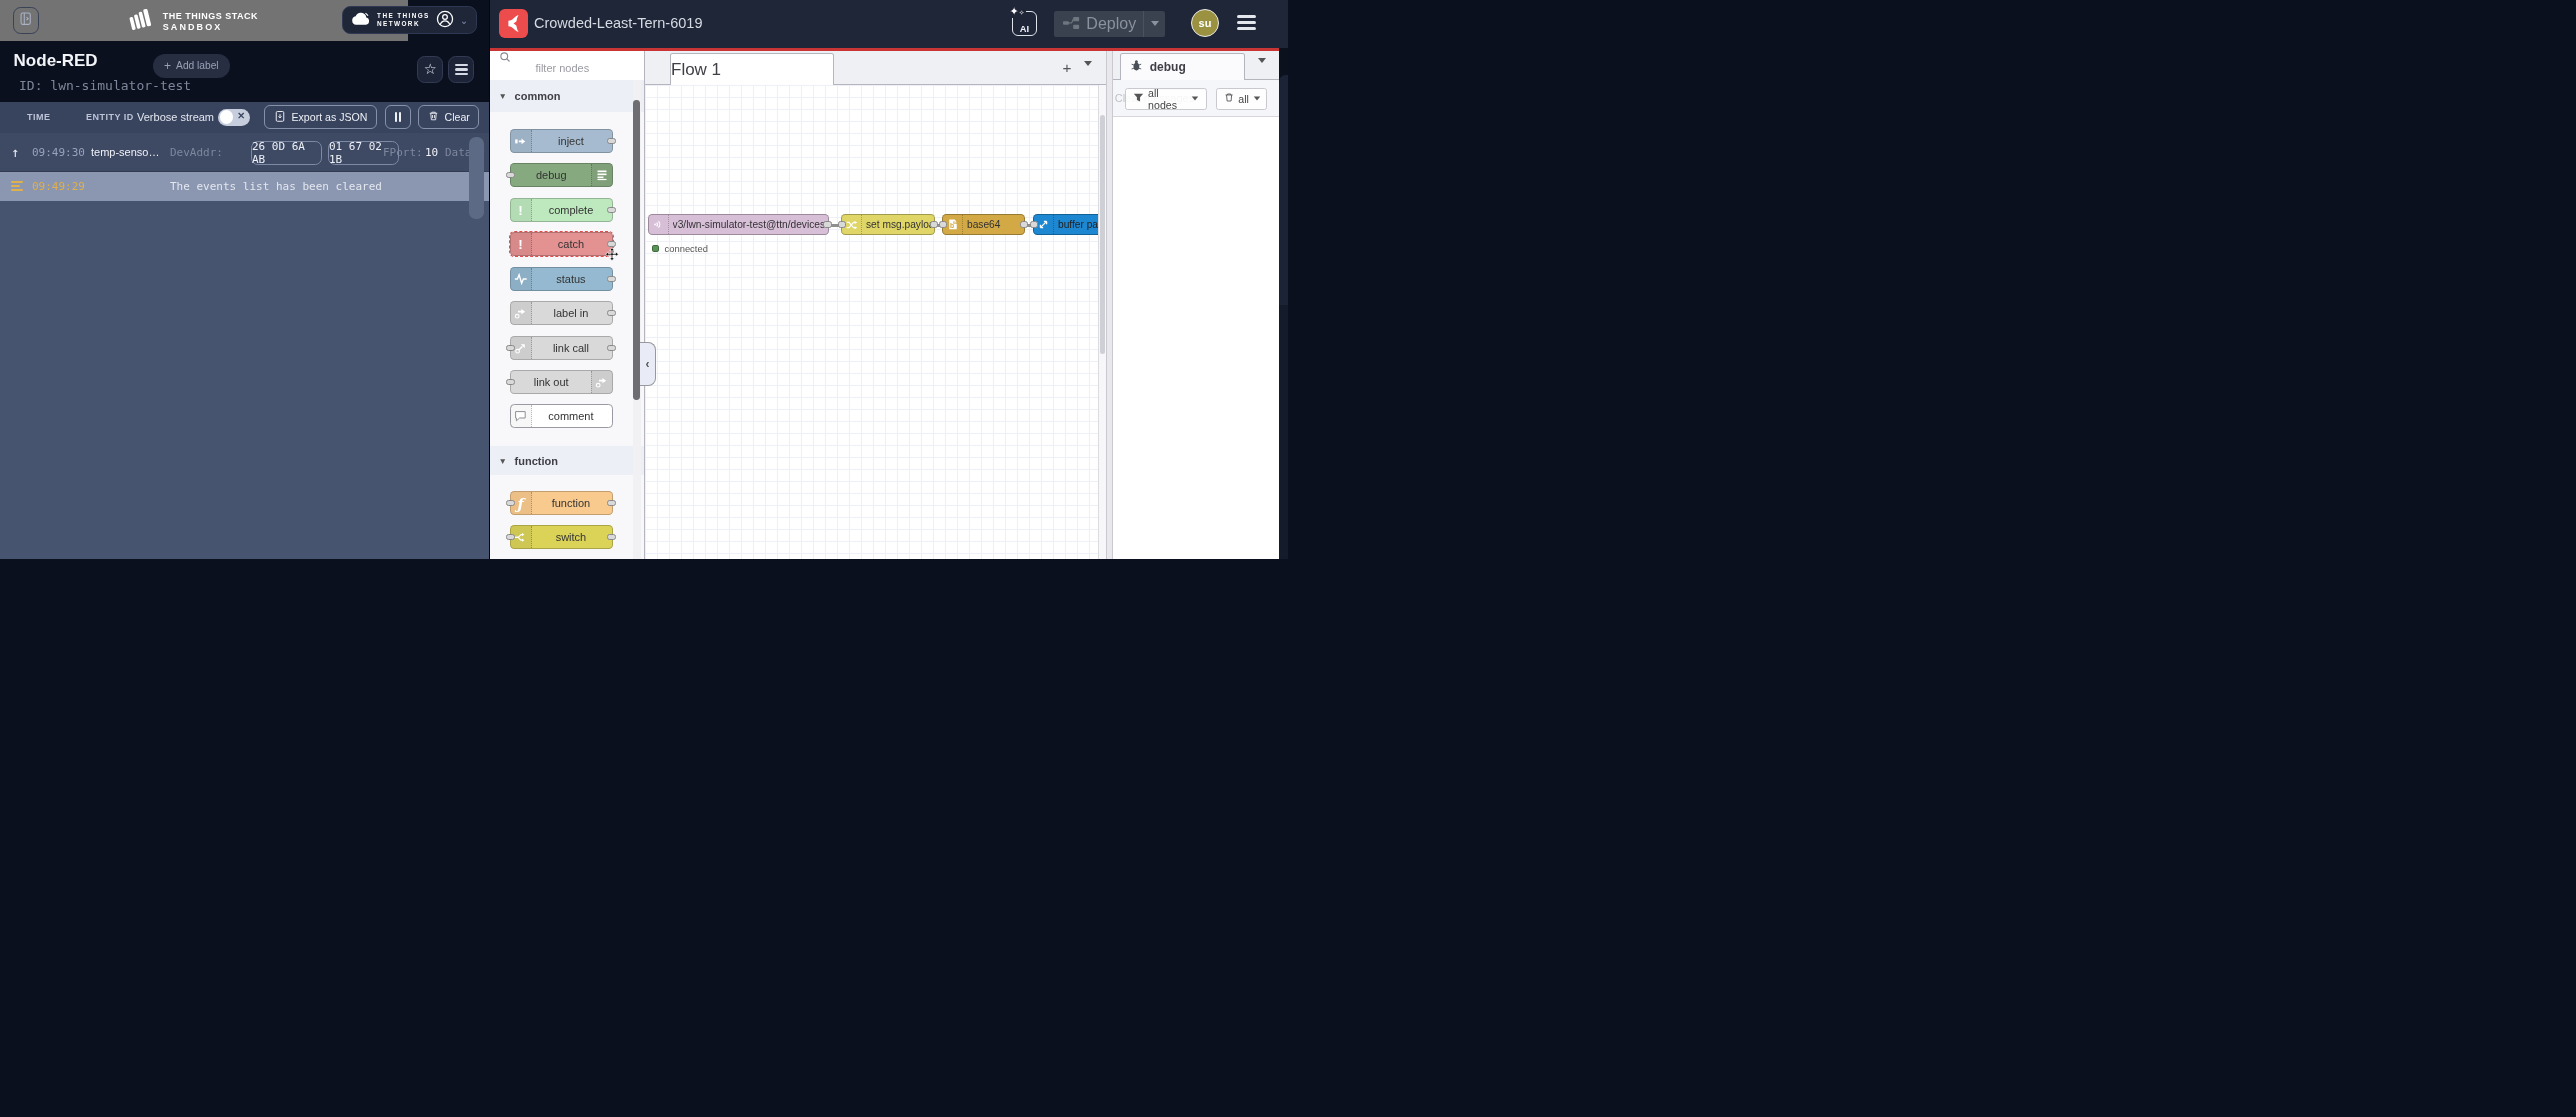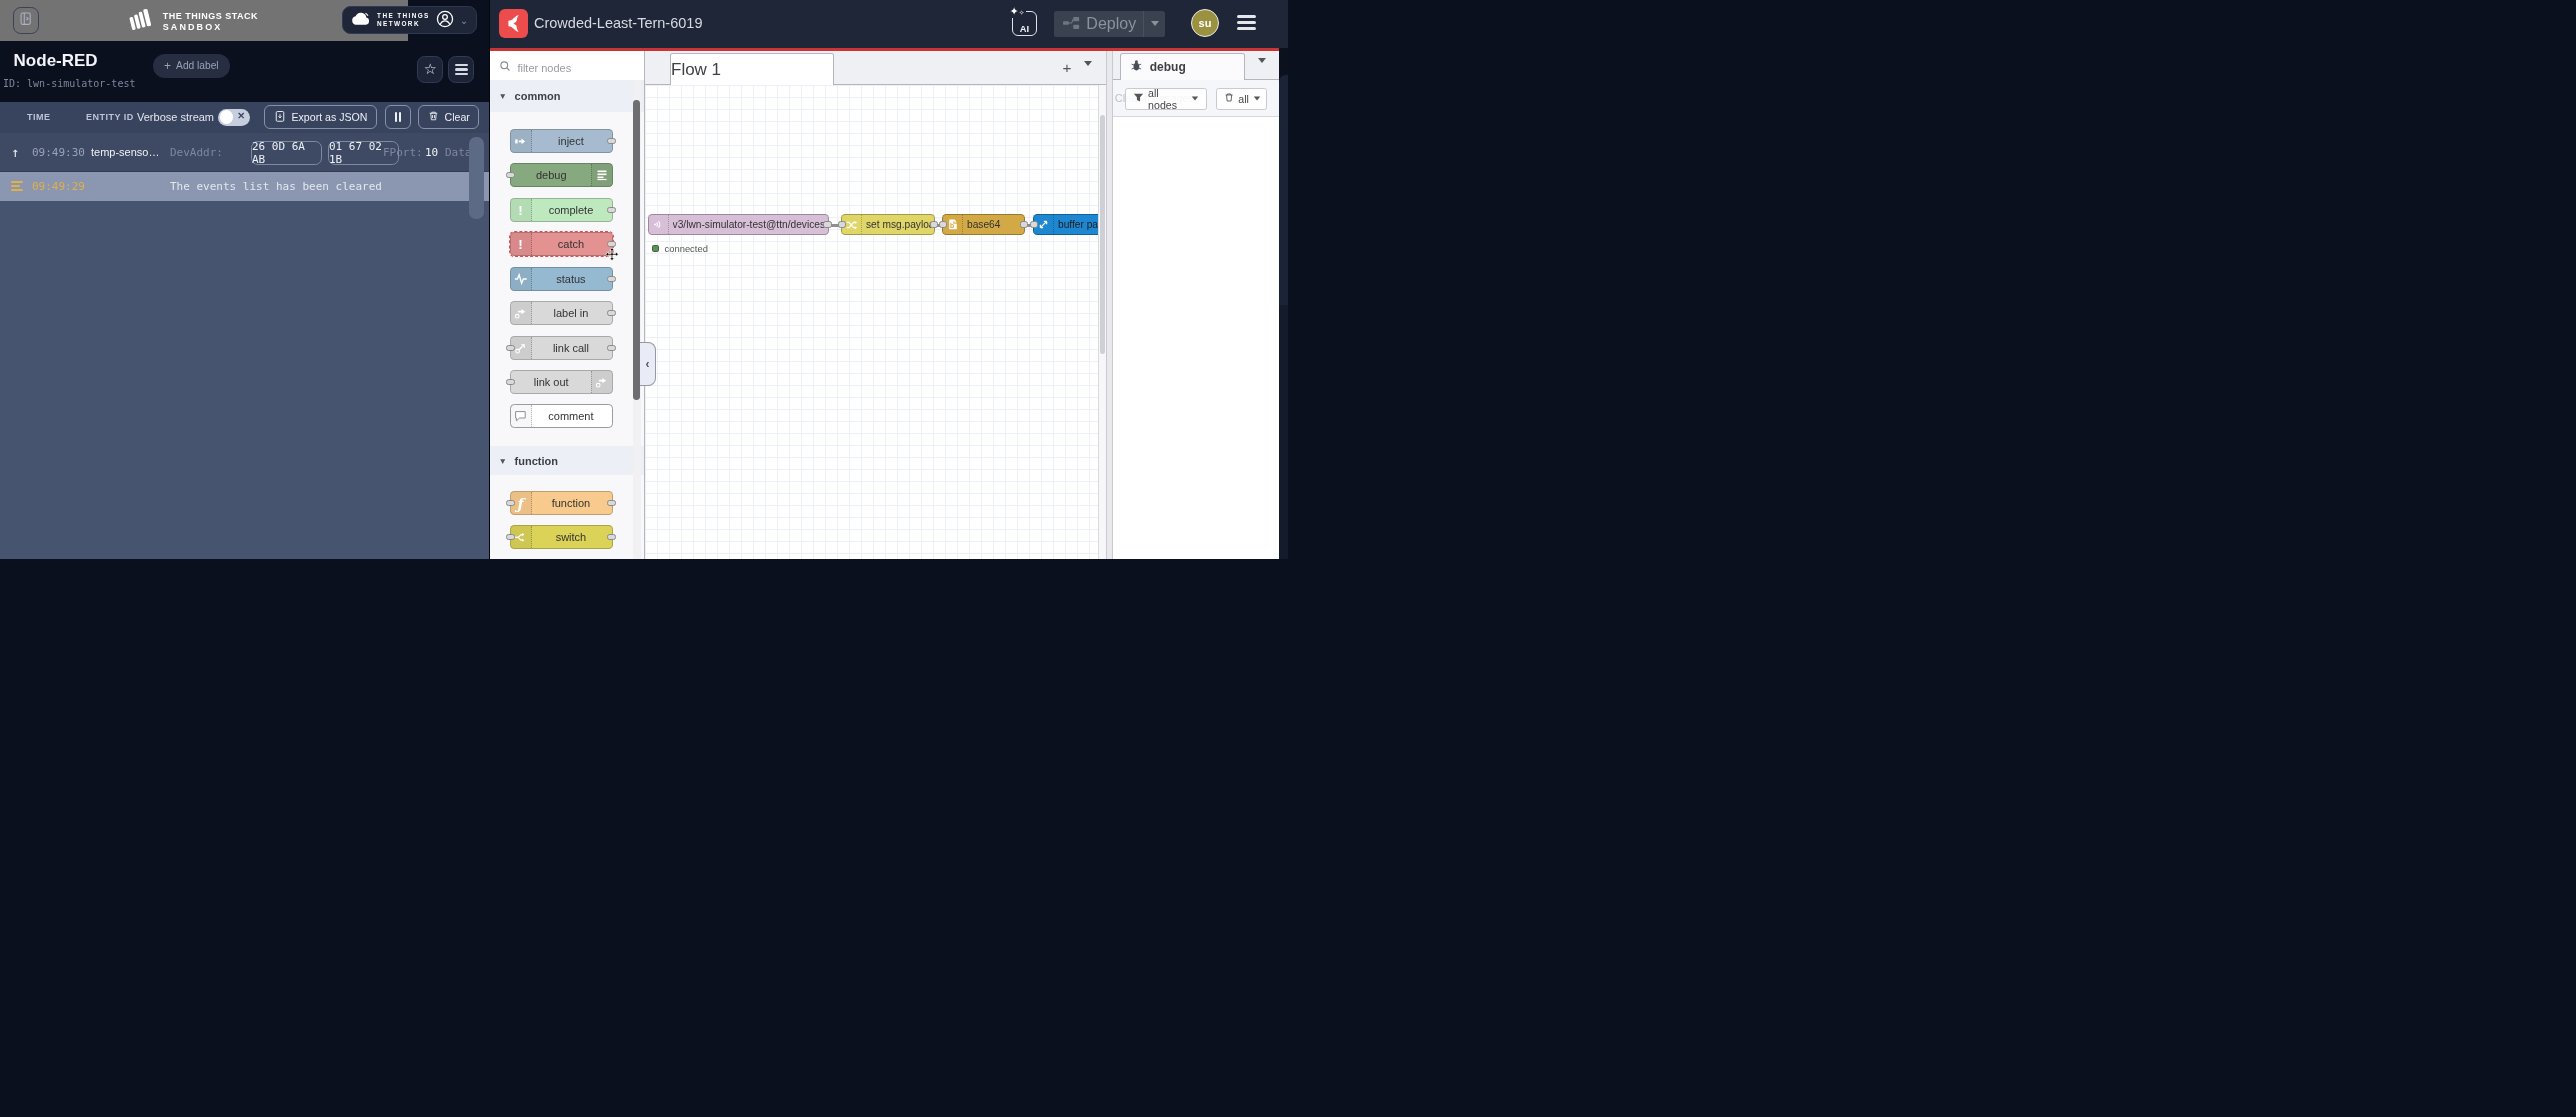--- a/index.html
+++ b/index.html
@@ -18,21 +18,21 @@
   .ttn-brand .l2 { letter-spacing:2.1px; }
   #ttn-network-btn { left:342px; top:6px; width:135px; height:28px; background:#1e2638;
       border:0.9px solid #2f3852; border-radius:8.5px; display:flex; align-items:center;
       gap:6px; padding:0 7.7px; }
   .net-txt { color:#fff; font-weight:bold; font-size:6.4px; letter-spacing:1.4px; line-height:7.7px; }
 
   #ttn-titlebar { left:0; top:41px; width:490px; height:61px; background:#0b101f; }
   #ttn-app-name { left:13.6px; top:10.2px; color:#f2f4f8; font-size:17px; font-weight:bold; }
   #ttn-add-label { left:153px; top:12.8px; height:24px; padding:0 11px; border-radius:12px;
       background:#272e42; color:#98a1b6; font-size:10.2px; display:flex; align-items:center; gap:5.1px; }
-  #ttn-app-id { left:3px; top:37px; color:#7e8799; font-size:10px; }
+  #ttn-app-id { left:19px; top:37px; color:#7e8799; font-size:13px; }
   .sq-btn { width:26.4px; height:26.4px; background:#1d2437; border:0.9px solid #323a54; border-radius:7.7px;
       display:flex; align-items:center; justify-content:center; }
   #ttn-star-btn { left:417px; top:15.3px; color:#dfe3ec; font-size:14.5px; }
   #ttn-menu-btn { left:448px; top:15.3px; flex-direction:column; gap:2.6px; }
   #ttn-menu-btn i { display:block; width:12.8px; height:2.1px; background:#d6dae4; border-radius:1.7px; }
 
   #ttn-toolbar { left:0; top:102px; width:490px; height:31px; background:#38435e;
       display:block; color:#dfe3ed; }
   .th-label { position:absolute; top:10.2px; font-size:9px; font-weight:bold; color:#bcc4d6; letter-spacing:0.5px; }
   #verbose-label { position:absolute; left:137px; top:8.5px; font-size:11px; color:#e3e7ef; }
@@ -78,21 +78,21 @@
       border:1.7px solid #e9e9e9; color:#fff; font-weight:bold; font-size:11px;
       display:flex; align-items:center; justify-content:center; }
   #nr-burger { left:747px; top:14.5px; }
   #nr-burger i { display:block; width:19px; height:3px; background:#e4e7ec; border-radius:1.7px; margin-bottom:3.4px; }
   #nr-redline { left:490px; top:48px; width:790px; height:3.4px; background:#c93434; }
 
   
   #nr-palette { left:490px; top:51px; width:155px; height:508px; background:#f8f8fb;
       border-right:0.9px solid #b5b5bf; }
   #palette-search { position:absolute; left:0; top:0; width:154px; height:34px; background:#fff;
-      border-bottom:0.9px solid #d9dade; display:flex; align-items:center; gap:6px; padding:0 9.4px; }
+      border-bottom:0.9px solid #d9dade; display:flex; gap:24px; padding:0 9.4px; }
   #palette-search input { border:none; outline:none; width:102px; font-size:11px; color:#555;
       font-family:"Liberation Sans",sans-serif; background:transparent; }
   #palette-search input::placeholder { color:#9a9aa2; }
   .pal-section { position:absolute; left:0; width:154px; background:#edeff6; color:#3f3f46;
       display:flex; align-items:center; gap:7.7px; padding-left:8.5px; font-weight:bold; font-size:11px; }
   .sec-chev { color:#555; font-size:8.5px; }
   .pnode { position:absolute; left:19.6px; width:103px; height:24px; border-radius:4.3px;
       border:0.9px solid rgba(0,0,0,.22); font-size:11px; color:#333; }
   .pnode .lbl { position:absolute; left:24px; right:4.3px; top:0; line-height:22px; text-align:center; white-space:nowrap; }
   .pnode.icon-right .lbl { left:4.3px; right:24px; }

